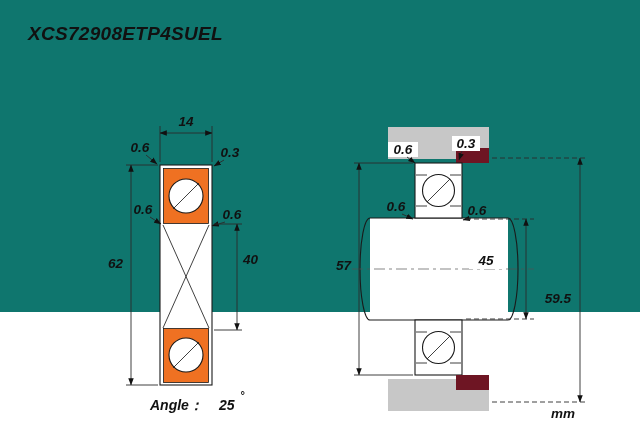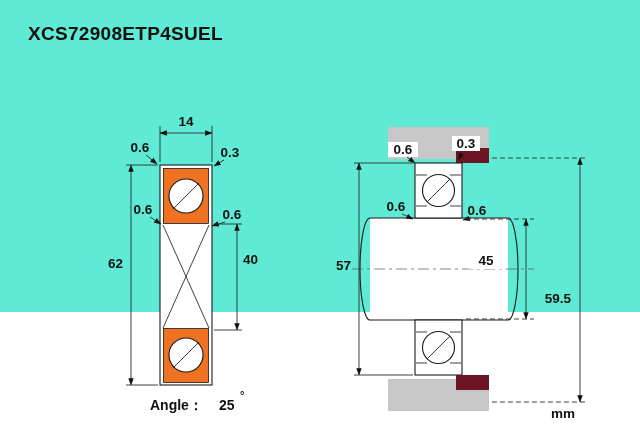--- a/index.html
+++ b/index.html
@@ -1,17 +1,17 @@
 <!DOCTYPE html>
 <html><head>
 <meta charset="utf-8">
 <style>
   html,body{margin:0;padding:0;background:#fff;width:640px;height:440px;overflow:hidden;
     font-family:"Liberation Sans",sans-serif;}
-  .canvas{position:relative;width:640px;height:312px;background:#5eead4;}
+  .canvas{position:relative;width:640px;height:312px;background:#0f766e;font-style:italic;}
   svg text{font-family:"Liberation Sans",sans-serif;font-weight:700;font-size:13.5px;fill:#111;}
   svg text.title{font-size:19px;font-weight:700;letter-spacing:.3px;}
   svg text.angle{font-size:14px;}
   svg text.deg{font-size:11px;}
   .box{fill:#fff;stroke:#1a1a1a;stroke-width:1.1;}
   .ln{stroke:#1a1a1a;stroke-width:1.1;fill:none;}
   .thin{stroke:#2b2b2b;stroke-width:.9;fill:none;}
   .dash{stroke:#2b2b2b;stroke-width:.9;fill:none;stroke-dasharray:5 3;}
   .cl{stroke:#555;stroke-width:.7;fill:none;stroke-dasharray:11 4 3 4;}
   .whitebox{fill:#fff;}

